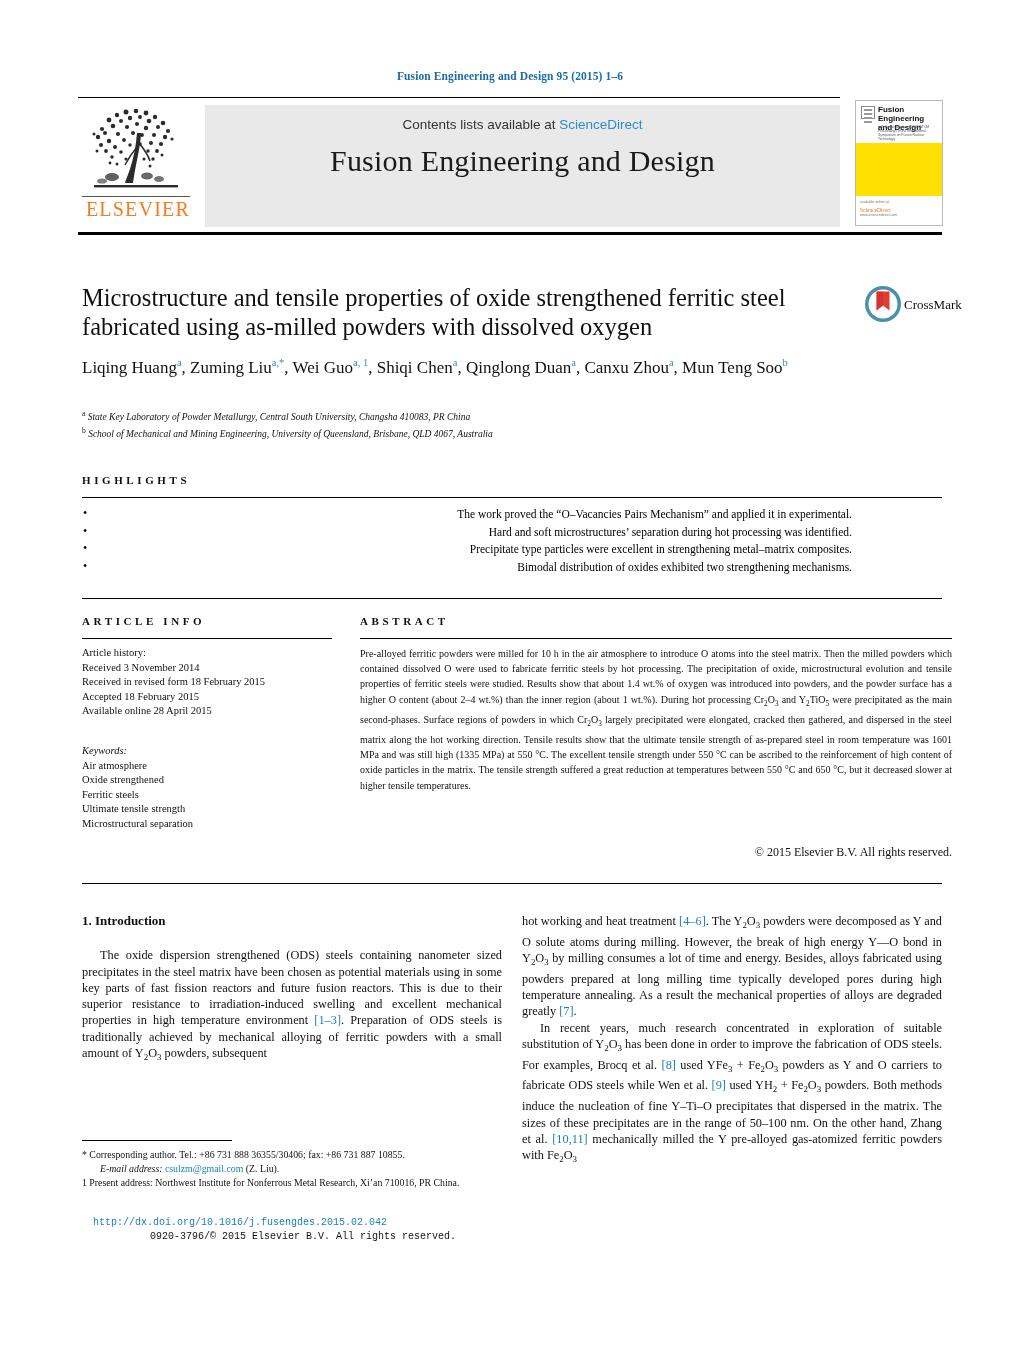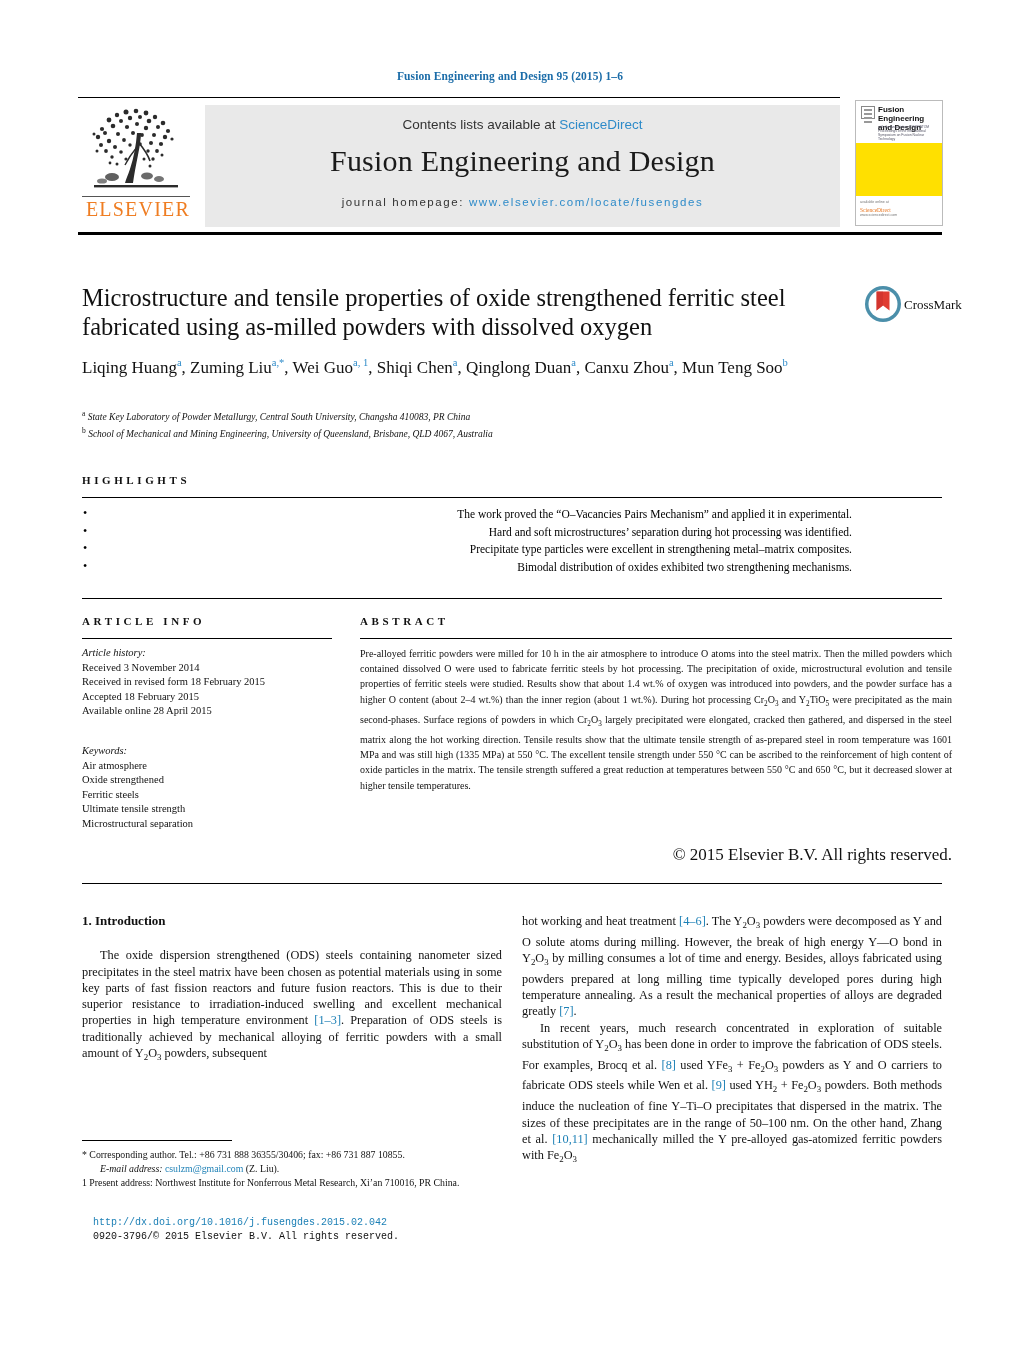--- a/index.html
+++ b/index.html
@@ -124,37 +124,37 @@
   }
   .highlights li { list-style:none; position:relative; padding-left:14px; margin:0 0 1px 0;text-align:right; }
   .highlights li:before { content:"•"; position:absolute; left:1px; top:-1px; font-size:12px; }
   .highlights ul { margin:0; padding:0; }
 
   
   .ainfo {
     position:absolute; left:82px; top:646px; width:250px;
     font-family:"Liberation Serif", serif; font-size:10.5px; line-height:14.5px; color:#111;
   }
-  .ainfo .lbl { font-style:italic; }
+  .ainfo .lbl { }
   .kw {
     position:absolute; left:82px; top:744px; width:250px;
     font-family:"Liberation Serif", serif; font-size:10.5px; line-height:14.5px; color:#111;
   }
   .kw .lbl { font-style:italic; }
 
   
   .abstract {
     position:absolute; left:360px; top:646px; width:592px;
     font-family:"Liberation Serif", serif; font-size:10px; line-height:15.2px;
     color:#111; text-align:justify;
   }
   .copyline {
     position:absolute; left:360px; top:845px; width:592px;
     text-align:right; font-family:"Liberation Serif", serif;
-    font-size:17px; color:#111;
+    font-size:12px; color:#111;
   }
 
   
   .col {
     position:absolute; top:913px; width:420px;
     font-family:"Liberation Serif", serif; font-size:12.3px; line-height:16.3px;
     color:#111; text-align:justify;
   }
   .col.left  { left:82px; }
   .col.right { left:522px; }
@@ -173,21 +173,21 @@
     text-align:justify;
   }
   .footnotes .fn { text-indent:-9px; padding-left:9px; margin-bottom:1px; }
   .footnotes em { font-style:italic; }
   .mail { color:#1b7fb5;margin-top:32px; }
   .doiblock {
     position:absolute; left:93px; top:1216px; width:420px;
     font-family:Liberation Mono, monospace; font-size:10px; line-height:14px;
   }
   .doiblock .doi { color:#1b7fb5; }
-  .doiblock .issn { color:#111; }
+  .doiblock .issn { color:#111;text-align:center; }
   sub { font-size:0.72em; }
 </style>
 </head>
 <body>
 
 <div class="page">
 
   <div class="runhead">Fusion Engineering and Design 95 (2015) 1–6</div>
 
   <div class="headrule-top"></div>
@@ -259,23 +259,20 @@
       </g>
     </svg>
     <div class="elsevier-word">ELSEVIER</div>
   </div>
 
   <div class="journal-band">
     <div class="contents-line">
       <span>Contents lists available at </span><span class="sd">ScienceDirect</span>
     </div>
     <div class="journal-name">Fusion Engineering and Design</div>
-    <div class="homepage">
-      <span>journal homepage: </span><span class="url">www.elsevier.com/locate/fusengdes</span>
-    </div>
   </div>
 
   <div class="cover">
     <div class="cover-top">
       <div class="cover-badge">
           <i></i>
           <i></i>
           <i></i>
           <i></i>
         </div>

